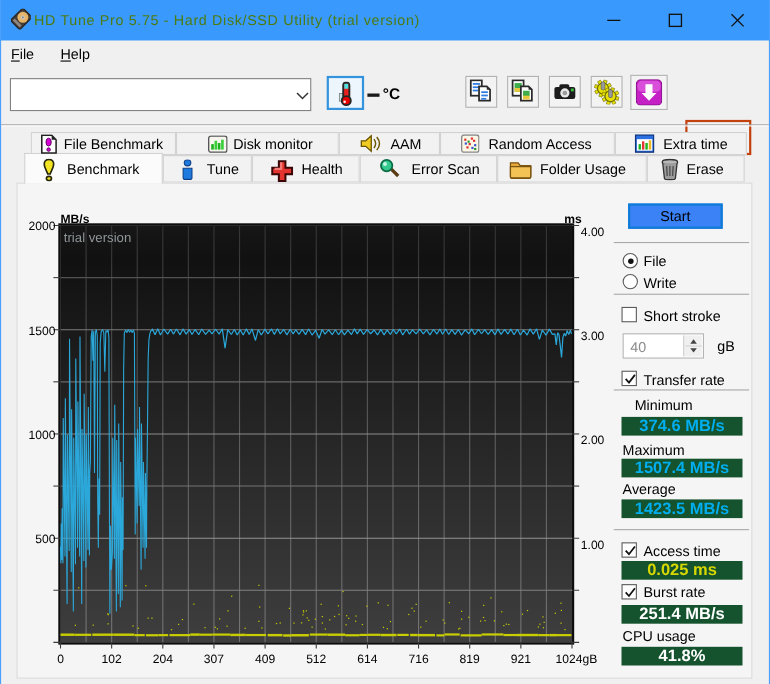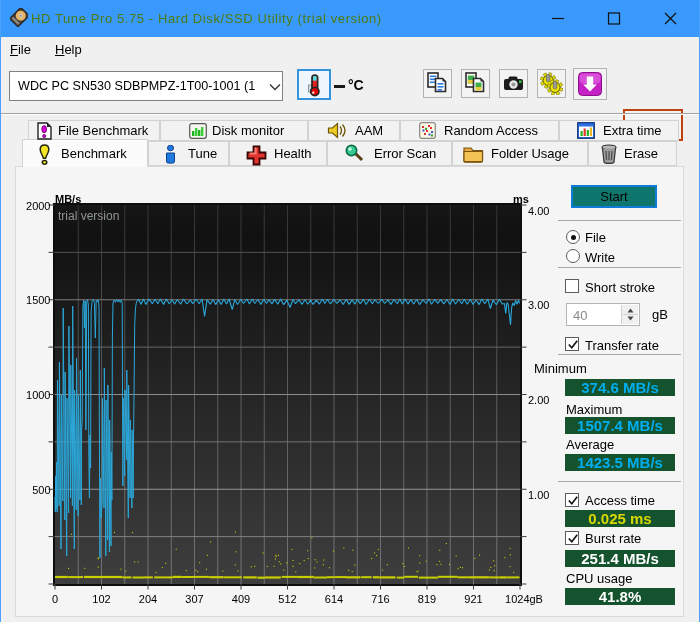--- a/index.html
+++ b/index.html
@@ -20,21 +20,21 @@
 #thermo { left:297px; top:69px; width:34px; height:31px; background:#eef6fd; border:2px solid #3393dd; }
 .tbtn { top:69px; width:29px; height:29px; background:#f3f3f3; border:1px solid #b2b2b2; }
 #magenta-btn { left:573px; top:68px; width:34px; height:32px; background:#f3f3f3; border:1px solid #b2b2b2; }
 #exit-btn { left:623px; top:68px; width:60px; height:32px; background:#f2f2f2; border:2px solid #c2410c; text-align:center; line-height:30px; font-size:13px;margin-top:41px; }
 
 .tab { position:absolute; background:#f2f2f2; border:1px solid #d2d2d2; font-size:13px; }
 #pane { left:15px; top:166px; width:669px; height:451px; background:#f5f5f5; border:1px solid #dadada; }
 #seltab { left:22px; top:139px; width:126px; height:28px; background:#fbfbfb; border:1px solid #d2d2d2; border-bottom:none; z-index:6; }
 .ticon { position:absolute; }
 
-#startbtn { left:571px; top:185px; width:86px; height:23px; background:#0f766e; border:2px solid #0e7cd7; text-align:center; line-height:19px; font-size:13px; z-index:7;}
+#startbtn { left:571px; top:185px; width:86px; height:23px; background:#3b82f6; border:2px solid #0e7cd7; text-align:center; line-height:19px; font-size:13px; z-index:7;}
 .rsep { left:558px; width:123px; height:1px; background:#a8a8a8; z-index:7; }
 .rlabel { font-size:13px; z-index:7; white-space:nowrap; }
 .vbox { left:565px; width:110px; height:17px; background:#14532d; text-align:center; font-weight:bold; font-size:15px; line-height:17.5px; z-index:7; letter-spacing:0px;}
 .radio { width:14px; height:14px; border:1px solid #5a5a5a; border-radius:50%; background:#fff; z-index:7; }
 .radio .dot { position:absolute; left:3.5px; top:3.5px; width:5px; height:5px; border-radius:50%; background:#111; }
 .cb { width:14px; height:14px; border:1px solid #5a5a5a; background:#fff; z-index:7; }
 .cb svg { position:absolute; left:0px; top:0px; }
 svg { display:block; }
 #chart { position:absolute; left:0; top:166px; z-index:5; }
 .ax { font-size:11px; font-family:"Liberation Sans",sans-serif; fill:#000; }
@@ -59,21 +59,20 @@
   <rect x="61.5" y="13" width="11" height="11" fill="none" stroke="#111" stroke-width="1.2"></rect>
   <line x1="118" y1="13" x2="129" y2="24" stroke="#111" stroke-width="1.2"></line>
   <line x1="129" y1="13" x2="118" y2="24" stroke="#111" stroke-width="1.2"></line>
 </svg>
 <div class="abs" id="menubar">
   <span class="menu" style="left:9px"><u>F</u>ile</span>
   <span class="menu" style="left:54px"><u>H</u>elp</span>
 </div>
 <div class="abs" id="toolbar"></div>
 <div class="abs" id="combo">
-    <span>WDC PC SN530 SDBPMPZ-1T00-1001 (1</span>
   <svg class="abs" style="left:258px;top:11px" width="14" height="10">
       <path d="M2 1.5 L7 6.5 L12 1.5" fill="none" stroke="#333" stroke-width="1.3"></path>
     </svg>
 </div>
 <div class="abs" id="thermo">
   <svg class="abs" style="left:7px;top:3px" width="17" height="23" viewBox="0 0 17 23">
     <rect x="2.5" y="11" width="3.5" height="7" fill="#c9dfe2" stroke="#777" stroke-width="0.7"></rect>
     <rect x="6" y="1" width="5.6" height="15" rx="2.8" fill="#e82020" stroke="#252525" stroke-width="1.7"></rect>
     <rect x="7" y="2.2" width="3.6" height="4.5" fill="#4fe3e3"></rect>
     <circle cx="8.8" cy="17.5" r="4.1" fill="#e80000" stroke="#252525" stroke-width="1.7"></circle>
@@ -502,21 +501,21 @@
   </div>
 </div>
 <div class="abs rlabel" style="left:652px;top:307px">gB</div>
 <div class="abs cb" style="left:565px;top:337px">
     <svg width="14" height="14" viewBox="0 0 14 14">
       <path d="M2.8 6.5 L5.8 9.8 L11.2 2.8" fill="none" stroke="#111" stroke-width="1.6"></path>
     </svg>
   </div>
 <div class="abs rlabel" style="left:585px;top:338px">Transfer rate</div>
 <div class="abs rsep" style="top:354px"></div>
-<div class="abs rlabel" style="left:534px;top:361px">Minimum</div>
+<div class="abs rlabel" style="left:577px;top:361px">Minimum</div>
 <div class="abs vbox" style="top:379px;color:#00aeef">374.6 MB/s</div>
 <div class="abs rlabel" style="left:566px;top:402px">Maximum</div>
 <div class="abs vbox" style="top:417px;color:#00aeef">1507.4 MB/s</div>
 <div class="abs rlabel" style="left:566px;top:437px">Average</div>
 <div class="abs vbox" style="top:454px;color:#00aeef">1423.5 MB/s</div>
 <div class="abs rsep" style="top:481px"></div>
 <div class="abs cb" style="left:565px;top:493px">
     <svg width="14" height="14" viewBox="0 0 14 14">
       <path d="M2.8 6.5 L5.8 9.8 L11.2 2.8" fill="none" stroke="#111" stroke-width="1.6"></path>
     </svg>

